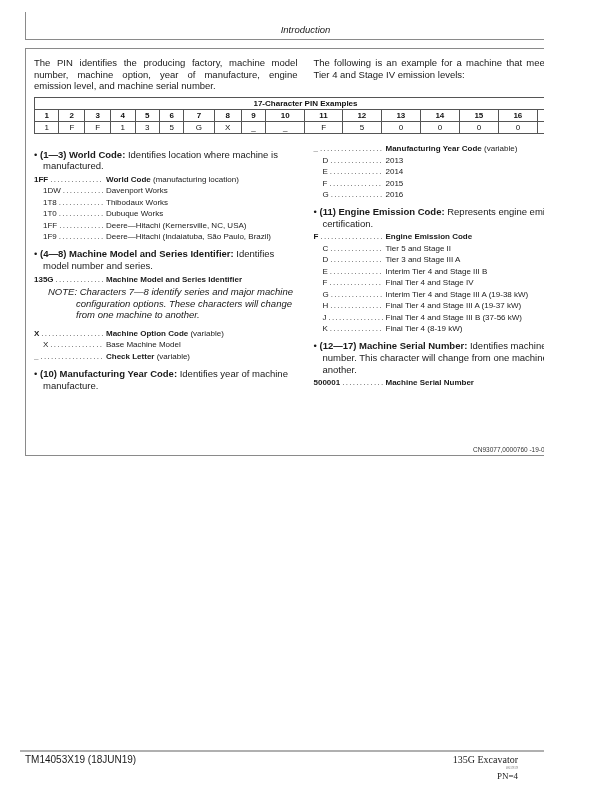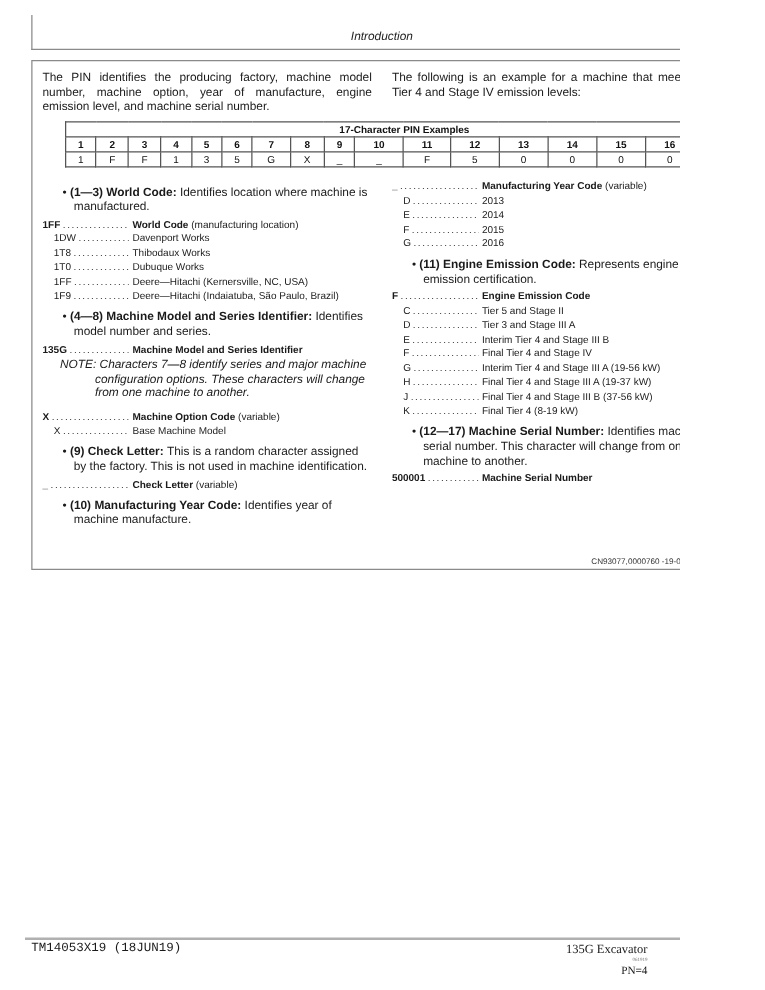--- a/index.html
+++ b/index.html
@@ -20,44 +20,44 @@
   .content-box {
     position:absolute; left:25px; top:48px; width:561px; height:408px;
     border:1.5px solid #8a8a8a; padding:8px 8px 14px 8px;
   }
   .intro-row, .cols-row { display:flex; gap:16px; }
   .col { flex:1 1 0; min-width:0; }
   .intro { font-size:9.5px; line-height:11.6px; text-align:justify; }
   
   table.pin-table {
     width:100%; border-collapse:collapse; margin-top:5px;
-    font-size:8px; color:#111;margin-left:18px;
+    font-size:8px; color:#111;
   }
   table.pin-table td, table.pin-table th {
     border:1px solid #555; text-align:center; height:12px; padding:0 1px;
   }
   .pin-title { font-weight:bold; font-size:8px; }
   table.pin-table th { font-weight:bold; }
   
   .cols-row { margin-top:9px; }
-  .bullet { font-size:9.5px; line-height:11.6px; margin:6px 0 3px 16px; padding-left:9px; text-indent:-9px; }
+  .bullet { font-size:9.5px; line-height:11.6px; margin:6px 0 3px 0; padding-left:9px; text-indent:-9px; }
   .bullet b { font-weight:bold; }
   .def { display:flex; font-size:8px; line-height:10px; margin:1.5px 0; align-items:baseline; }
   .tw { display:flex; width:72px; flex-shrink:0; align-items:baseline; }
   .term { white-space:nowrap; }
   .term.bd { font-weight:bold; }
   .def.ind .term { margin-left:9px; }
   .dots { flex:1 1 auto; overflow:hidden; white-space:nowrap; letter-spacing:1.3px; color:#333; margin:0 3px 0 2px; font-size:8px; }
   .desc { white-space:nowrap; }
   .desc b { font-weight:bold; }
   .note { font-style:italic; font-size:9.5px; line-height:11.6px; margin:0 0 8px 0; padding-left:42px; text-indent:-28px; }
   .doc-code { position:absolute; right:5px; bottom:2px; font-size:6.5px; color:#333; }
   
   .footer-rule { position:absolute; left:20px; top:750px; width:572px; height:2px; background:#b0b0b0; }
-  .footer-left { position:absolute; left:25px; top:754px; font-size:10px;font-family:Liberation Mono, monospace; }
+  .footer-left { position:absolute; left:25px; top:754px; font-size:10px; }
   .footer-right { position:absolute; right:26px; top:754px; text-align:right;font-family:Liberation Serif, serif; }
   .footer-model { font-size:10px; }
   .footer-micro { font-size:4px; color:#777; line-height:5px; }
   .footer-page { font-size:9px; margin-top:1px; }
 </style>
 </head>
 <body>
 
 <div class="page">
 
@@ -178,21 +178,20 @@
             </span>
             <span class="desc"><b>Machine Option Code</b> (variable)</span>
           </div>
           <div class="def ind">
             <span class="tw">
               <span class="term">X</span>
               <span class="dots">............................................................</span>
             </span>
             <span class="desc">Base Machine Model</span>
           </div>
-          <div class="bullet"><span>• </span><b>(9) Check Letter: </b><span>This is a random character assigned by the factory. This is not used in machine identification.</span></div>
           <div class="def">
             <span class="tw">
               <span class="term bd">_</span>
               <span class="dots">............................................................</span>
             </span>
             <span class="desc"><b>Check Letter</b> (variable)</span>
           </div>
           <div class="bullet"><span>• </span><b>(10) Manufacturing Year Code: </b><span>Identifies year of machine manufacture.</span></div>
         </div>
       <div class="col" id="right-col">
@@ -265,21 +264,21 @@
               <span class="term">F</span>
               <span class="dots">............................................................</span>
             </span>
             <span class="desc">Final Tier 4 and Stage IV</span>
           </div>
           <div class="def ind">
             <span class="tw">
               <span class="term">G</span>
               <span class="dots">............................................................</span>
             </span>
-            <span class="desc">Interim Tier 4 and Stage III A (19-56 kW)</span>
+            <span class="desc">Interim Tier 4 and Stage III A (19-38 kW)</span>
           </div>
           <div class="def ind">
             <span class="tw">
               <span class="term">H</span>
               <span class="dots">............................................................</span>
             </span>
             <span class="desc">Final Tier 4 and Stage III A (19-37 kW)</span>
           </div>
           <div class="def ind">
             <span class="tw">

